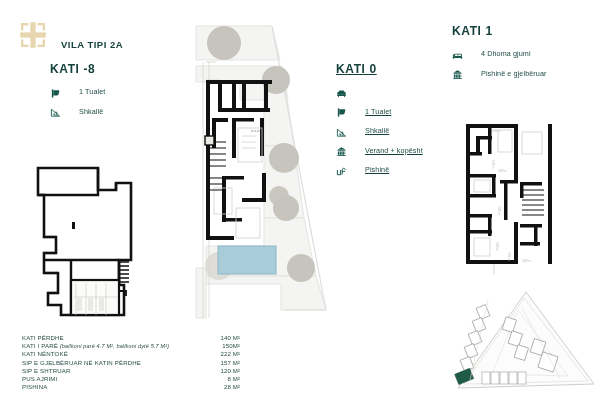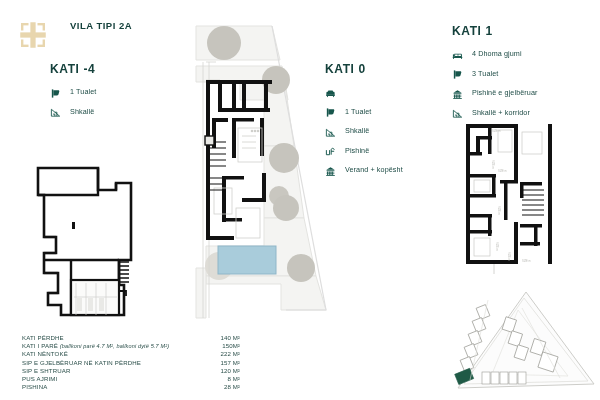--- a/index.html
+++ b/index.html
@@ -7,38 +7,38 @@
     width:600px;height:400px;
     background:#ffffff;
     font-family:"Liberation Sans", sans-serif;
     color:#16413c;
     overflow:hidden;
     position:relative;
   }
   .page{position:absolute;inset:0;}
 
   
-  .brand{position:absolute;left:18px;top:20px;display:flex;align-items:flex-start;gap:22px;}
+  .brand{position:absolute;left:18px;top:20px;display:flex;align-items:flex-end;gap:13px;}
   .logo{width:30px;height:30px;flex:0 0 30px;}
   .brand-title{
     font-size:9.5px;font-weight:bold;letter-spacing:.5px;color:#15413c;white-space:nowrap;
   }
 
   
   .legend{position:absolute;}
   .legend-title{
     font-size:12px;font-weight:bold;letter-spacing:.6px;color:#15413c;margin-bottom:11px;
   }
-  .legend-row{display:flex;align-items:flex-start;gap:9px;margin-bottom:8px;}
+  .legend-row{display:flex;align-items:flex-start;gap:18px;margin-bottom:8px;}
   .legend-ico{width:11px;height:11px;flex:0 0 11px;margin-top:.5px;}
   .legend-ico svg{display:block;width:11px;height:11px;}
   .legend-label{font-size:7.2px;line-height:1.25;color:#1d4b45;letter-spacing:.1px;white-space:pre-line;}
 
   #legend-m1{left:50px;top:62px;width:120px;}
-  #legend-0{left:325px;top:62px;width:120px;}
+  #legend-0{left:336px;top:62px;width:120px;text-decoration:underline;}
   #legend-1{left:452px;top:24px;width:140px;}
 
   
   .areas{position:absolute;left:22px;top:334px;width:218px;}
   .area-row{display:flex;justify-content:space-between;align-items:baseline;line-height:1.33;}
   .area-name{font-size:6.1px;letter-spacing:.15px;color:#2b4f4a;white-space:nowrap;}
   .area-name i{font-style:italic;font-size:5.5px;}
   .area-val{font-size:6.1px;letter-spacing:.1px;color:#2b4f4a;white-space:nowrap;}
 
   
@@ -68,21 +68,21 @@
             <rect x="4" y="26" width="3.2" height="10"></rect>
           <rect x="26" y="32.8" width="10" height="3.2"></rect>
             <rect x="32.8" y="26" width="3.2" height="10"></rect>
         </g>
       </svg>
     </span>
     <span class="brand-title">VILA TIPI 2A</span>
   </div>
 
   <div class="legend" id="legend-m1">
-    <div class="legend-title">KATI -4</div>
+    <div class="legend-title">KATI -8</div>
 
 
 
     <div class="legend-row">
       <span class="legend-ico">
         <svg viewBox="0 0 24 24" fill="#17564c">
           <rect x="4" y="3" width="3.2" height="18"></rect>
           <path d="M7.2 5h11c1.6 0 2.4 1.3 2 2.9l-1.6 5.6c-.5 1.7-1.8 2.6-3.6 2.6H7.2z"></path>
         </svg>
       </span>
@@ -126,103 +126,85 @@
     </div>
 
     <div class="legend-row">
       <span class="legend-ico">
         <svg viewBox="0 0 24 24" fill="none" stroke="#17564c" stroke-width="1.9">
           <path d="M3 20h18L3 5z"></path>
             <path d="M10.5 20v-4.5H6.4M15 20v-8.6h-4.5"></path>
         </svg>
       </span>
       <span class="legend-label">Shkallë</span>
-    </div>
-
-    <div class="legend-row">
-      <span class="legend-ico">
-        <svg viewBox="0 0 24 24" fill="none" stroke="#17564c" stroke-width="2.1">
-          <path d="M3 9v10h7V9"></path>
-          <path d="M13.5 19V8.5c0-2 1.4-3.4 3.3-3.4S20 6.5 20 8.5"></path>
-          <path d="M13.5 11.5H20"></path>
-        </svg>
-      </span>
-      <span class="legend-label">Pishinë</span>
     </div>
 
     <div class="legend-row">
       <span class="legend-ico">
         <svg viewBox="0 0 24 24" fill="#17564c">
           <path d="M12 2.5 3 8.2h18z"></path>
           <rect x="3.4" y="9.4" width="17.2" height="2"></rect>
           <rect x="4.6" y="12" width="2.1" height="8"></rect>
             <rect x="8.3" y="12" width="2.1" height="8"></rect>
           <rect x="12" y="12" width="2.1" height="8"></rect>
             <rect x="15.7" y="12" width="2.1" height="8"></rect>
           <rect x="3.4" y="14.6" width="17.2" height="1.7"></rect>
           <rect x="2.6" y="20" width="18.8" height="1.8"></rect>
         </svg>
       </span>
       <span class="legend-label">Verand + kopësht</span>
     </div>
+
+    <div class="legend-row">
+      <span class="legend-ico">
+        <svg viewBox="0 0 24 24" fill="none" stroke="#17564c" stroke-width="2.1">
+          <path d="M3 9v10h7V9"></path>
+          <path d="M13.5 19V8.5c0-2 1.4-3.4 3.3-3.4S20 6.5 20 8.5"></path>
+          <path d="M13.5 11.5H20"></path>
+        </svg>
+      </span>
+      <span class="legend-label">Pishinë</span>
+    </div>
   </div>
 
   <div class="legend" id="legend-1">
     <div class="legend-title">KATI 1</div>
 
     <div class="legend-row">
       <span class="legend-ico">
         <svg viewBox="0 0 24 24" fill="#17564c">
           <path d="M2 9.5h3.2V15H2z"></path>
           <path d="M5 8.2h14c1.6 0 2.6 1 2.6 2.6V15H5z"></path>
           <rect x="6.6" y="9.6" width="6" height="3.4" rx=".8" fill="#ffffff"></rect>
           <rect x="13.6" y="9.6" width="6" height="3.4" rx=".8" fill="#ffffff"></rect>
           <rect x="1.6" y="15" width="20.8" height="2.4"></rect>
           <rect x="2.6" y="17.2" width="1.8" height="2.4"></rect>
             <rect x="19.6" y="17.2" width="1.8" height="2.4"></rect>
         </svg>
       </span>
       <span class="legend-label">4 Dhoma gjumi</span>
     </div>
 
-    <div class="legend-row">
-      <span class="legend-ico">
-        <svg viewBox="0 0 24 24" fill="#17564c">
-          <rect x="4" y="3" width="3.2" height="18"></rect>
-          <path d="M7.2 5h11c1.6 0 2.4 1.3 2 2.9l-1.6 5.6c-.5 1.7-1.8 2.6-3.6 2.6H7.2z"></path>
-        </svg>
-      </span>
-      <span class="legend-label">3 Tualet</span>
-    </div>
 
     <div class="legend-row">
       <span class="legend-ico">
         <svg viewBox="0 0 24 24" fill="#17564c">
           <path d="M12 2.5 3 8.2h18z"></path>
           <rect x="3.4" y="9.4" width="17.2" height="2"></rect>
           <rect x="4.6" y="12" width="2.1" height="8"></rect>
             <rect x="8.3" y="12" width="2.1" height="8"></rect>
           <rect x="12" y="12" width="2.1" height="8"></rect>
             <rect x="15.7" y="12" width="2.1" height="8"></rect>
           <rect x="3.4" y="14.6" width="17.2" height="1.7"></rect>
           <rect x="2.6" y="20" width="18.8" height="1.8"></rect>
         </svg>
       </span>
       <span class="legend-label">Pishinë e gjelbëruar</span>
     </div>
 
-    <div class="legend-row">
-      <span class="legend-ico">
-        <svg viewBox="0 0 24 24" fill="none" stroke="#17564c" stroke-width="1.9">
-          <path d="M3 20h18L3 5z"></path>
-            <path d="M10.5 20v-4.5H6.4M15 20v-8.6h-4.5"></path>
-        </svg>
-      </span>
-      <span class="legend-label">Shkallë + korridor</span>
-    </div>
   </div>
 
   <div class="areas">
     <div class="area-row">
       <span class="area-name">KATI PËRDHE</span>
       <span class="area-val">140 M²</span>
     </div>
     <div class="area-row">
       <span class="area-name"><span>KATI I PARË </span><i>(ballkoni parë 4.7 M², ballkoni dytë 5.7 M²)</i></span>
       <span class="area-val">150M²</span>

